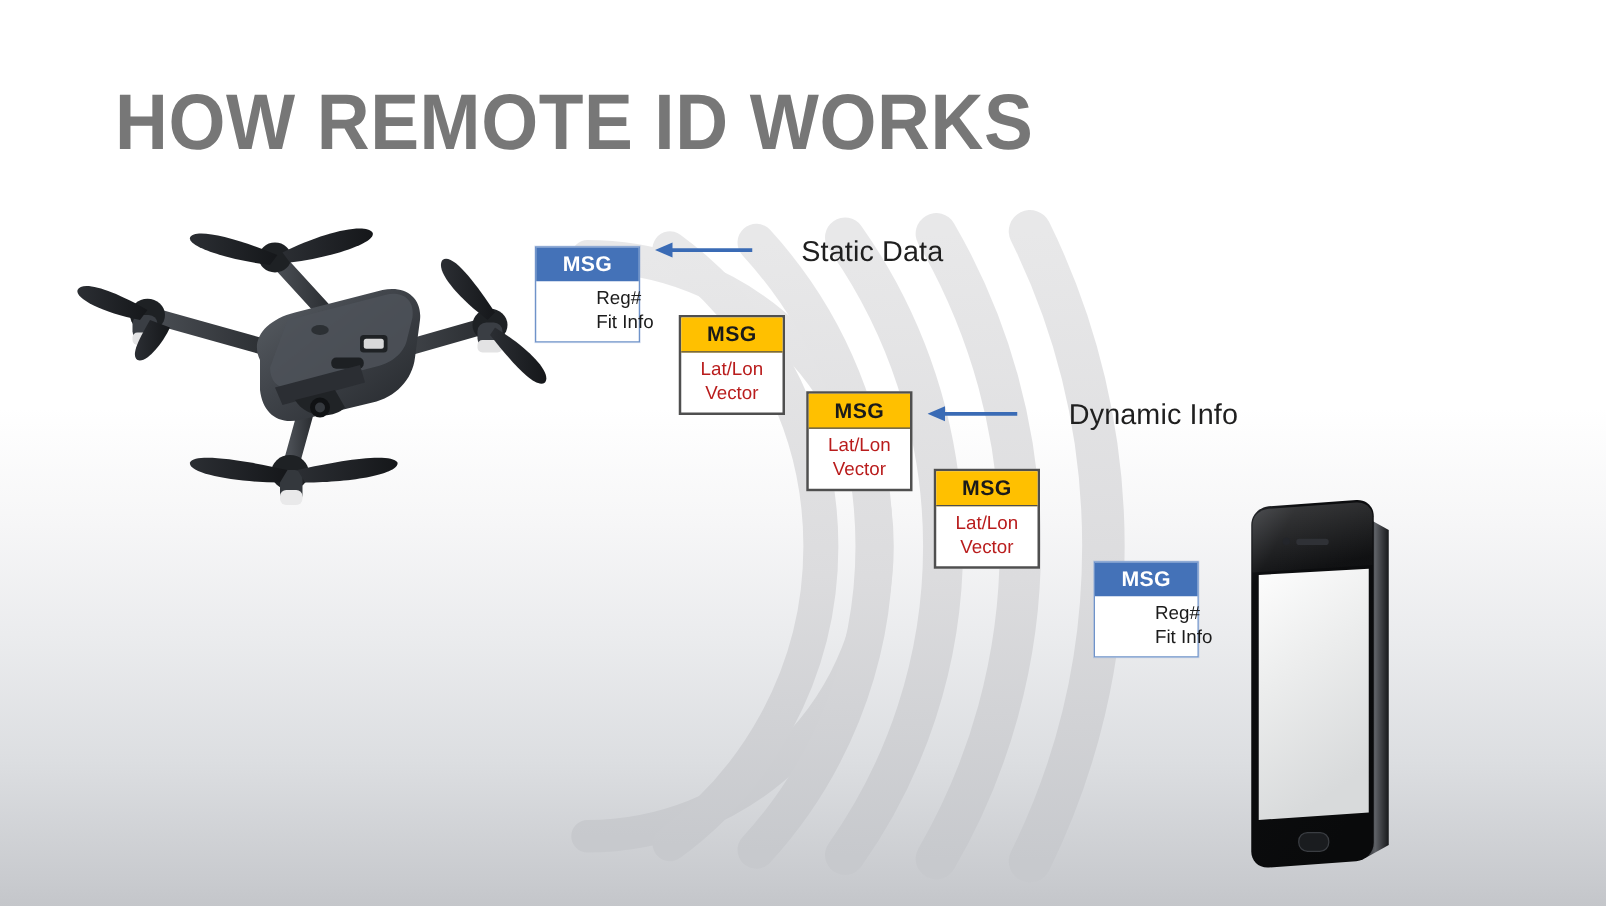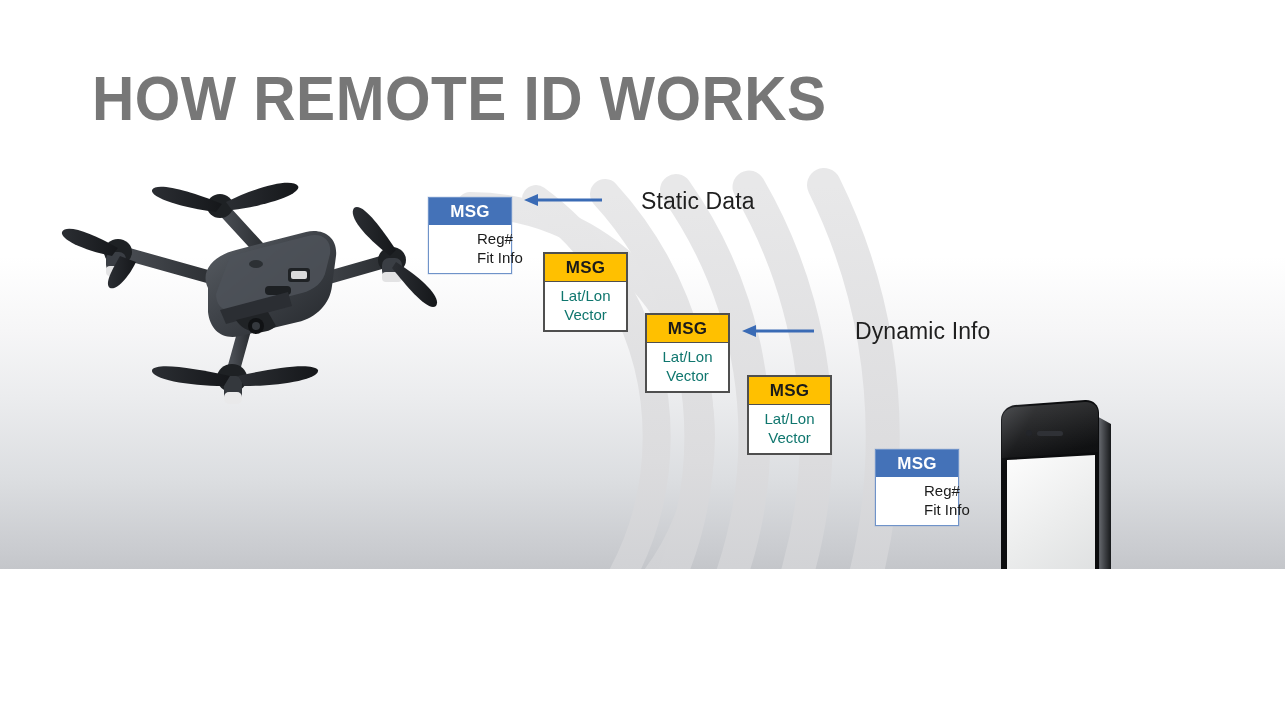--- a/index.html
+++ b/index.html
@@ -3,21 +3,21 @@
 <meta charset="utf-8">
 <style>
   html, body {
     margin: 0;
     padding: 0;
     background: #ffffff;
   }
   #slide {
     position: relative;
     width: 1285px;
-    height: 569px;
+    height: 725px;
     overflow: hidden;
     font-family: "Liberation Sans", sans-serif;
     background: linear-gradient(to bottom,
         #ffffff 0%,
         #ffffff 45%,
         #f6f6f7 58%,
         #ebecee 70%,
         #dcdee1 84%,
         #c9cbcf 97%,
         #c4c6ca 100%);
@@ -77,21 +77,21 @@
   .msg-card .msg-head {
     font-size: 17px;
     font-weight: 700;
     line-height: 1.0;
     padding: 5px 0 5px 0;
     letter-spacing: 0.3px;
   }
   .msg-card .msg-body {
     font-size: 15px;
     line-height: 1.28;
-    color: #0f766e;
+    color: #b91c1c;
     padding: 4px 0 6px 0;
     font-weight: 400;
   }
   .msg-card .msg-body div { white-space: nowrap; }
 
   
   .msg-blue {
     border: 1px solid #6f93c9;
     box-shadow: 0 0 0 0.5px rgba(120,150,200,0.35);
   }

